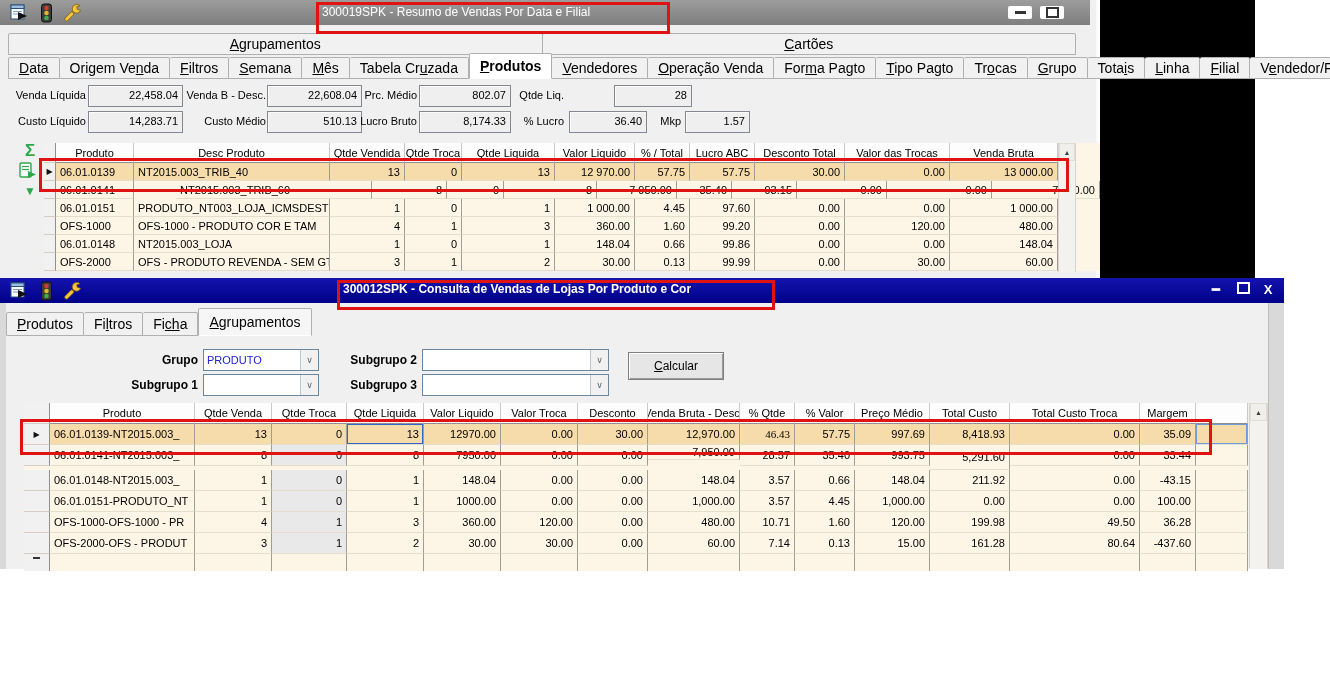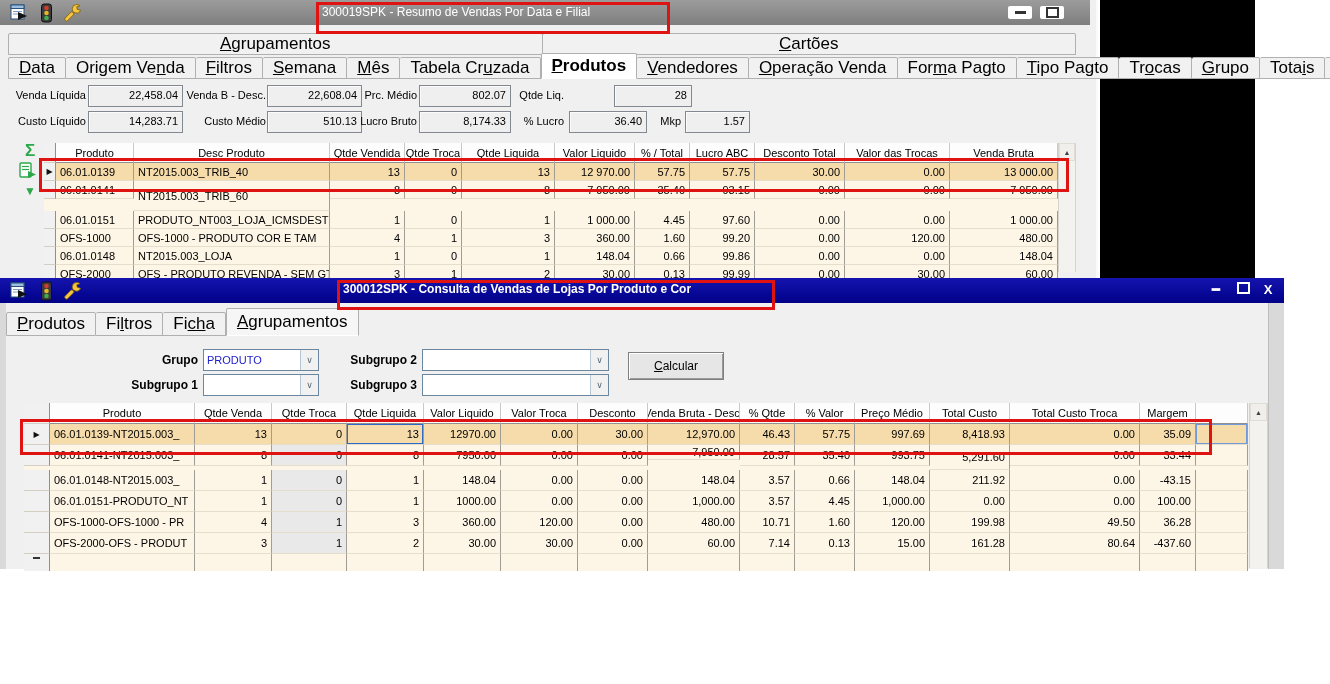--- a/index.html
+++ b/index.html
@@ -22,21 +22,21 @@
   .t1title{position:absolute;left:322px;top:5px;color:#fff;font-size:12px;}
   .t2title{position:absolute;left:343px;top:4px;color:#fff;font-size:12px;font-weight:bold;}
   .wbtn1{position:absolute;top:6px;width:24px;height:13px;background:#fff;border-radius:2px;display:flex;align-items:center;justify-content:center;}
   .wbtn1 .minbar{width:11px;height:3px;background:#333;}
   .wbtn1 .maxsq{width:9px;height:7px;border:2px solid #333;}
   .wbtn2{position:absolute;top:282px;color:#fff;font-weight:bold;font-size:13px;width:20px;text-align:center;}
   .maxsq2{display:inline-block;width:9px;height:8px;border:2px solid #fff;}
 
   
   .tabrow{position:absolute;display:flex;align-items:flex-end;}
-  .tab{box-sizing:border-box;height:22px;line-height:20px;padding:0 10px;text-align:center;background:#f1f1f1;border:1px solid #b0b0b0;border-left:none;border-radius:2px 2px 0 0;font-size:17px;white-space:nowrap;}
+  .tab{box-sizing:border-box;height:22px;line-height:20px;padding:0 10px;text-align:center;background:#f1f1f1;border:1px solid #b0b0b0;border-left:none;border-radius:2px 2px 0 0;font-size:14px;white-space:nowrap;}
   .tab:first-child{border-left:1px solid #b0b0b0;}
   .tab.grouptab{flex:1;}
   .tab.active{background:#fff;font-weight:bold;height:26px;line-height:24px;border-left:1px solid #b0b0b0;z-index:3;border-bottom:1px solid #fff;}
   #w2tabs .tab{height:24px;line-height:22px;}
   #w2tabs .tab.active{height:28px;line-height:26px;font-weight:normal;background:#f6f6f6;}
 
   
   .slabel{position:absolute;height:21px;line-height:21px;text-align:right;overflow:hidden;white-space:nowrap;}
   .sfield{position:absolute;height:20px;line-height:18px;background:#efefef;border:1px solid #828790;box-shadow:inset 1px 1px 0 #fbfbfb;text-align:right;padding-right:4px;overflow:hidden;}
 
@@ -196,21 +196,21 @@
         <div class="gc ra selr" style="width: 80px; height: 18px;">12 970.00</div>
         <div class="gc ra selr" style="width: 55px; height: 18px;">57.75</div>
         <div class="gc ra selr" style="width: 65px; height: 18px;">57.75</div>
         <div class="gc ra selr" style="width: 90px; height: 18px;">30.00</div>
         <div class="gc ra selr" style="width: 105px; height: 18px;">0.00</div>
         <div class="gc ra selr" style="width: 108px; height: 18px;">13 000.00</div>
       </div>
       <div class="grow">
         <div class="gc sc" style="width: 12px; height: 18px;"></div>
         <div class="gc " style="width: 78px; height: 18px;">06.01.0141</div>
-        <div class="gc " style="width: 196px; height: 30px;">NT2015.003_TRIB_60</div>
+        <div class="gc " style="width: 196px; height: 18px; margin-left: 42px;">NT2015.003_TRIB_60</div>
         <div class="gc ra" style="width: 75px; height: 18px;">8</div>
         <div class="gc ra" style="width: 57px; height: 18px;">0</div>
         <div class="gc ra" style="width: 93px; height: 18px;">8</div>
         <div class="gc ra" style="width: 80px; height: 18px;">7 950.00</div>
         <div class="gc ra" style="width: 55px; height: 18px;">35.40</div>
         <div class="gc ra" style="width: 65px; height: 18px;">93.15</div>
         <div class="gc ra" style="width: 90px; height: 18px;">0.00</div>
         <div class="gc ra" style="width: 105px; height: 18px;">0.00</div>
         <div class="gc ra" style="width: 108px; height: 18px;">7 950.00</div>
       </div>
@@ -362,21 +362,21 @@
           <span class="rowarrow">▶</span>
         </div>
         <div class="gc  selr" style="width: 145px; height: 21px;">06.01.0139-NT2015.003_</div>
         <div class="gc ra selr" style="width: 77px; height: 21px;">13</div>
         <div class="gc ra selr" style="width: 75px; height: 21px;">0</div>
         <div class="gc ra selr focuscell" style="width: 77px; height: 21px;">13</div>
         <div class="gc ra selr" style="width: 77px; height: 21px;">12970.00</div>
         <div class="gc ra selr" style="width: 77px; height: 21px;">0.00</div>
         <div class="gc ra selr" style="width: 70px; height: 21px;">30.00</div>
         <div class="gc ra selr" style="width: 92px; height: 21px;">12,970.00</div>
-        <div class="gc ra selr" style="width: 55px; height: 21px;">46.43</div>
+        <div class="gc ra selr" style="width: 55px; height: 21px; font-family: Liberation Serif, serif;">46.43</div>
         <div class="gc ra selr" style="width: 60px; height: 21px;">57.75</div>
         <div class="gc ra selr" style="width: 75px; height: 21px;">997.69</div>
         <div class="gc ra selr" style="width: 80px; height: 21px;">8,418.93</div>
         <div class="gc ra selr" style="width: 130px; height: 21px;">0.00</div>
         <div class="gc ra selr" style="width: 56px; height: 21px;">35.09</div>
         <div class="gc selr focustail" style="width: 52px; height: 21px;"></div>
       </div>
       <div class="grow">
         <div class="gc sc" style="width: 26px; height: 21px;"></div>
         <div class="gc " style="width: 145px; height: 21px;">06.01.0141-NT2015.003_</div>

